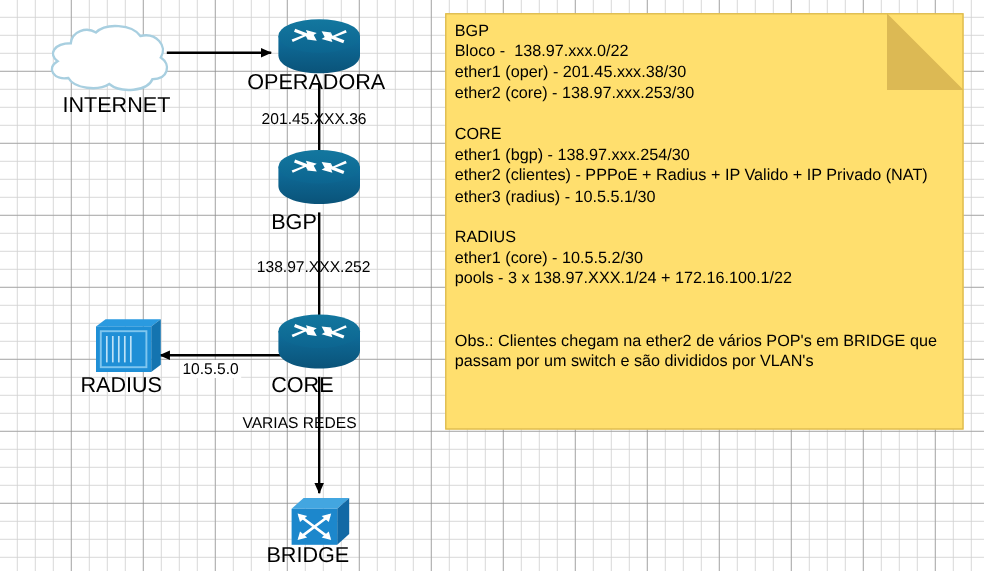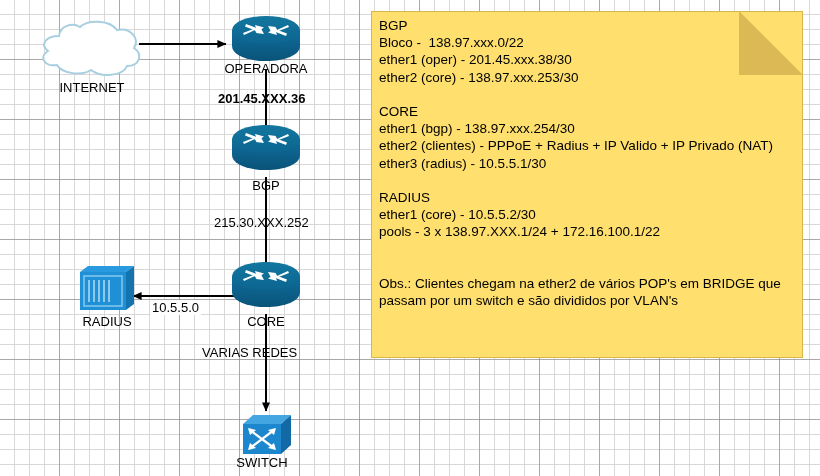--- a/index.html
+++ b/index.html
@@ -18,24 +18,24 @@
       linear-gradient(to bottom, rgba(130,130,130,0.55) 1px, transparent 1px),
       linear-gradient(to right, rgba(210,210,210,0.85) 1px, transparent 1px),
       linear-gradient(to bottom, rgba(210,210,210,0.85) 1px, transparent 1px);
     background-size: 60px 60px, 60px 60px, 15px 15px, 15px 15px;
     background-position: -1px -1px, -1px -1px, -1px -1px, -1px -1px;
     font-family: "Liberation Sans", sans-serif;
   }
   .node-label {
     position: absolute;
     color: #000000;
-    font-size: 13px;
+    font-size: 18px;
     line-height: 15px;
     white-space: nowrap;
-    text-align: center;
+    text-align: left;
     font-family: "Liberation Sans", sans-serif;
   }
   .edge-label {
     position: absolute;
     color: #000000;
     font-size: 13px;
     line-height: 15px;
     white-space: nowrap;
     font-family: "Liberation Sans", sans-serif;
   }
@@ -197,25 +197,25 @@
   <div class="node-label" style="left:52px; top:80px; width:80px;">INTERNET</div>
 
   <div class="node-label" style="left:206px; top:61px; width:120px;">OPERADORA</div>
 
   <div class="node-label" style="left:226px; top:178px; width:80px;">BGP</div>
 
   <div class="node-label" style="left:226px; top:314px; width:80px;">CORE</div>
 
   <div class="node-label" style="left:67px; top:314px; width:80px;">RADIUS</div>
 
-  <div class="node-label" style="left:222px; top:455px; width:80px;">SWITCH</div>
-
-  <div class="edge-label" style="left:218px; top:91px;font-weight:bold;">201.45.XXX.36</div>
-
-  <div class="edge-label" style="left:214px; top:215px;">215.30.XXX.252</div>
+  <div class="node-label" style="left:222px; top:455px; width:80px;">BRIDGE</div>
+
+  <div class="edge-label" style="left:218px; top:91px;">201.45.XXX.36</div>
+
+  <div class="edge-label" style="left:214px; top:215px;">138.97.XXX.252</div>
 
   <div class="edge-label" style="left:150px; top:300px; background:#ffffff; padding:0 2px;">10.5.5.0</div>
 
   <div class="edge-label" style="left:202px; top:345px;">VARIAS REDES</div>
 
   <div id="note">
     <div id="note-body"></div>
     <div id="note-fold"></div>
     <div id="note-text">BGP
 Bloco -  138.97.xxx.0/22

